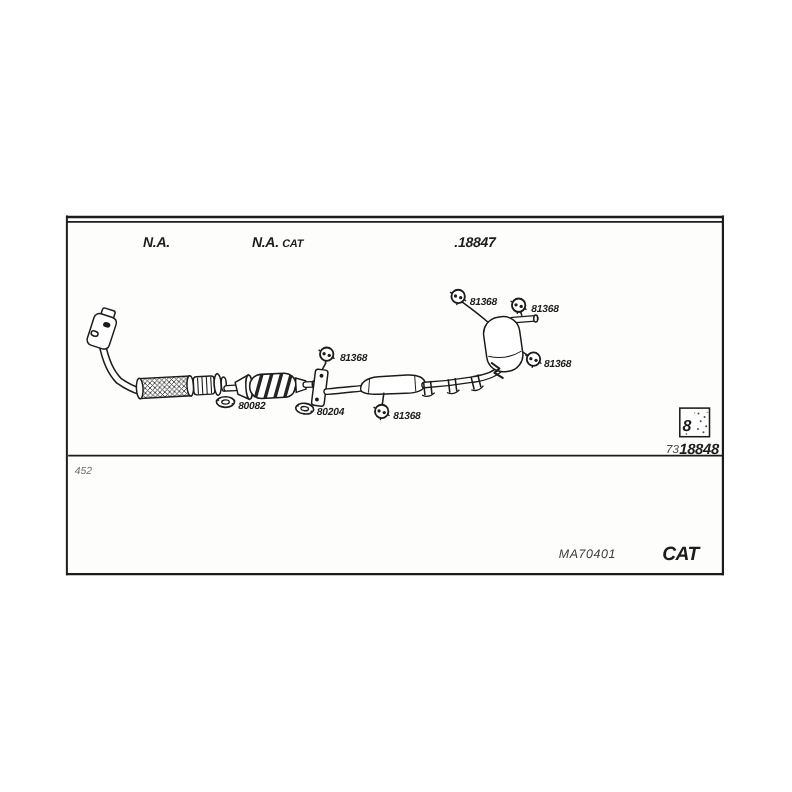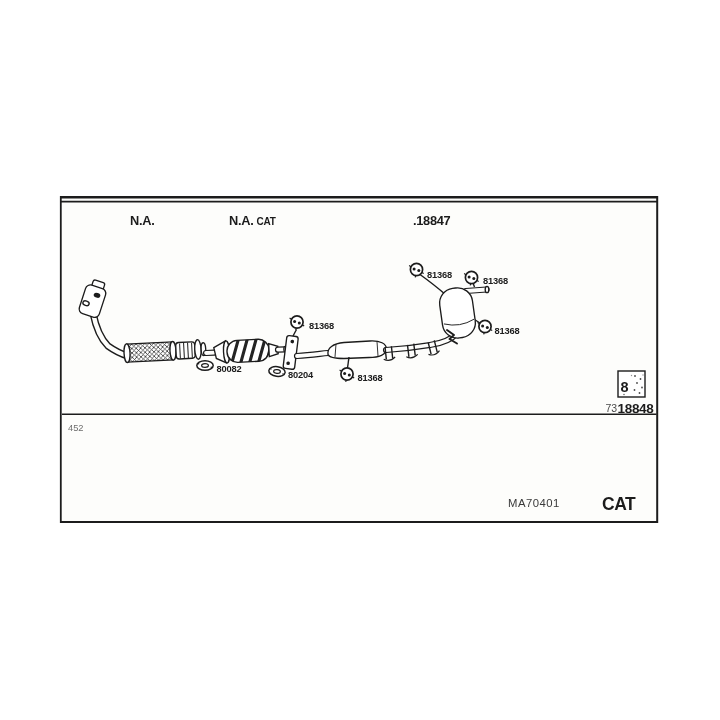--- a/index.html
+++ b/index.html
@@ -1,17 +1,17 @@
 <!DOCTYPE html>
 <html><head>
 <meta charset="utf-8">
 <style>
   html,body{margin:0;padding:0;background:#ffffff;}
   .page{position:relative;width:720px;height:720px;background:#ffffff;overflow:hidden;
-        font-family:"Liberation Sans",sans-serif;}
+        font-family:"Liberation Sans",sans-serif;font-style:italic;}
   svg{position:absolute;left:0;top:0;}
   svg text{font-family:"Liberation Sans",sans-serif;fill:#1c1c1c;}
   .lbl{font-size:9.3px;font-weight:700;letter-spacing:-0.2px;}
   .hdr{font-size:12.8px;font-weight:700;letter-spacing:-0.3px;}
   .hdr-small{font-size:10px;font-weight:700;letter-spacing:-0.2px;}
   .ref-prefix{font-size:10.5px;fill:#4a4a4a;}
   .ref-num{font-size:13.5px;font-weight:700;letter-spacing:-0.3px;}
   .footnote{font-size:9.3px;fill:#6e6e6e;font-weight:400;}
   .code{font-size:11.3px;fill:#3a3a3a;letter-spacing:0.5px;}
   .brand{font-size:17.5px;font-weight:700;letter-spacing:-0.5px;}

